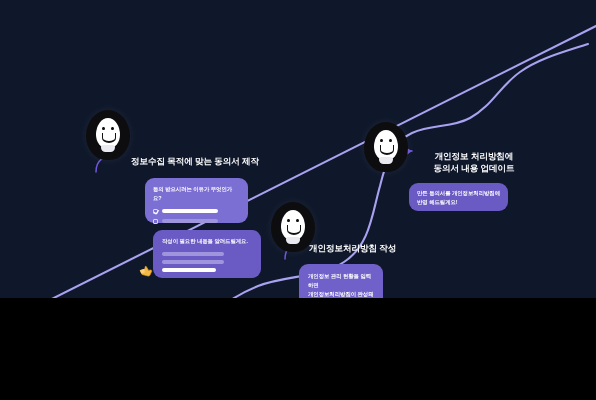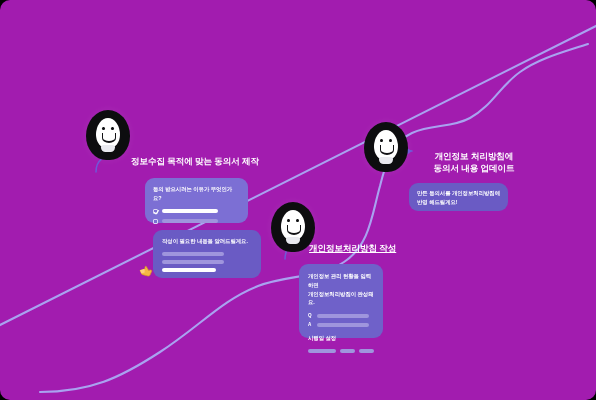--- a/index.html
+++ b/index.html
@@ -9,24 +9,23 @@
   }
   body {
     width: 596px;
     height: 400px;
     overflow: hidden;
     font-family: "Liberation Sans", sans-serif;
   }
   #stage {
     position: relative;
     width: 596px;
-    height: 400px;
-    background: #a21caf;
+    height: 298px;
+    background: #0f172a;
     overflow: hidden;
-    border-radius: 10px;
   }
   .layer-svg {
     position: absolute;
     left: 0;
     top: 0;
     width: 596px;
     height: 400px;
     pointer-events: none;
   }
 
@@ -233,21 +232,21 @@
   <div class="avatar" style="left:271px; top:202px;">
     <div class="pin-body"></div>
     <div class="face">
       <div class="eye l"></div>
       <div class="eye r"></div>
       <div class="mouth"></div>
     </div>
     <div class="neck"></div>
   </div>
 
-  <div class="step-label" style="left:309px; top:242px; width:130px;text-decoration:underline;">개인정보처리방침 작성</div>
+  <div class="step-label" style="left:309px; top:242px; width:130px;">개인정보처리방침 작성</div>
 
   <div class="bubble mid" style="left:299px; top:264px; width:84px; height:74px; padding:8px 9px;">
     <div class="btext">개인정보 관리 현황을 입력하면
 개인정보처리방침이 완성돼요.</div>
     <div class="row" style="margin-top:6px;">
       <div class="qa-letter">Q</div>
       <div class="bar dim" style="width:52px;"></div>
     </div>
     <div class="row" style="margin-top:4px;">
       <div class="qa-letter">A</div>

